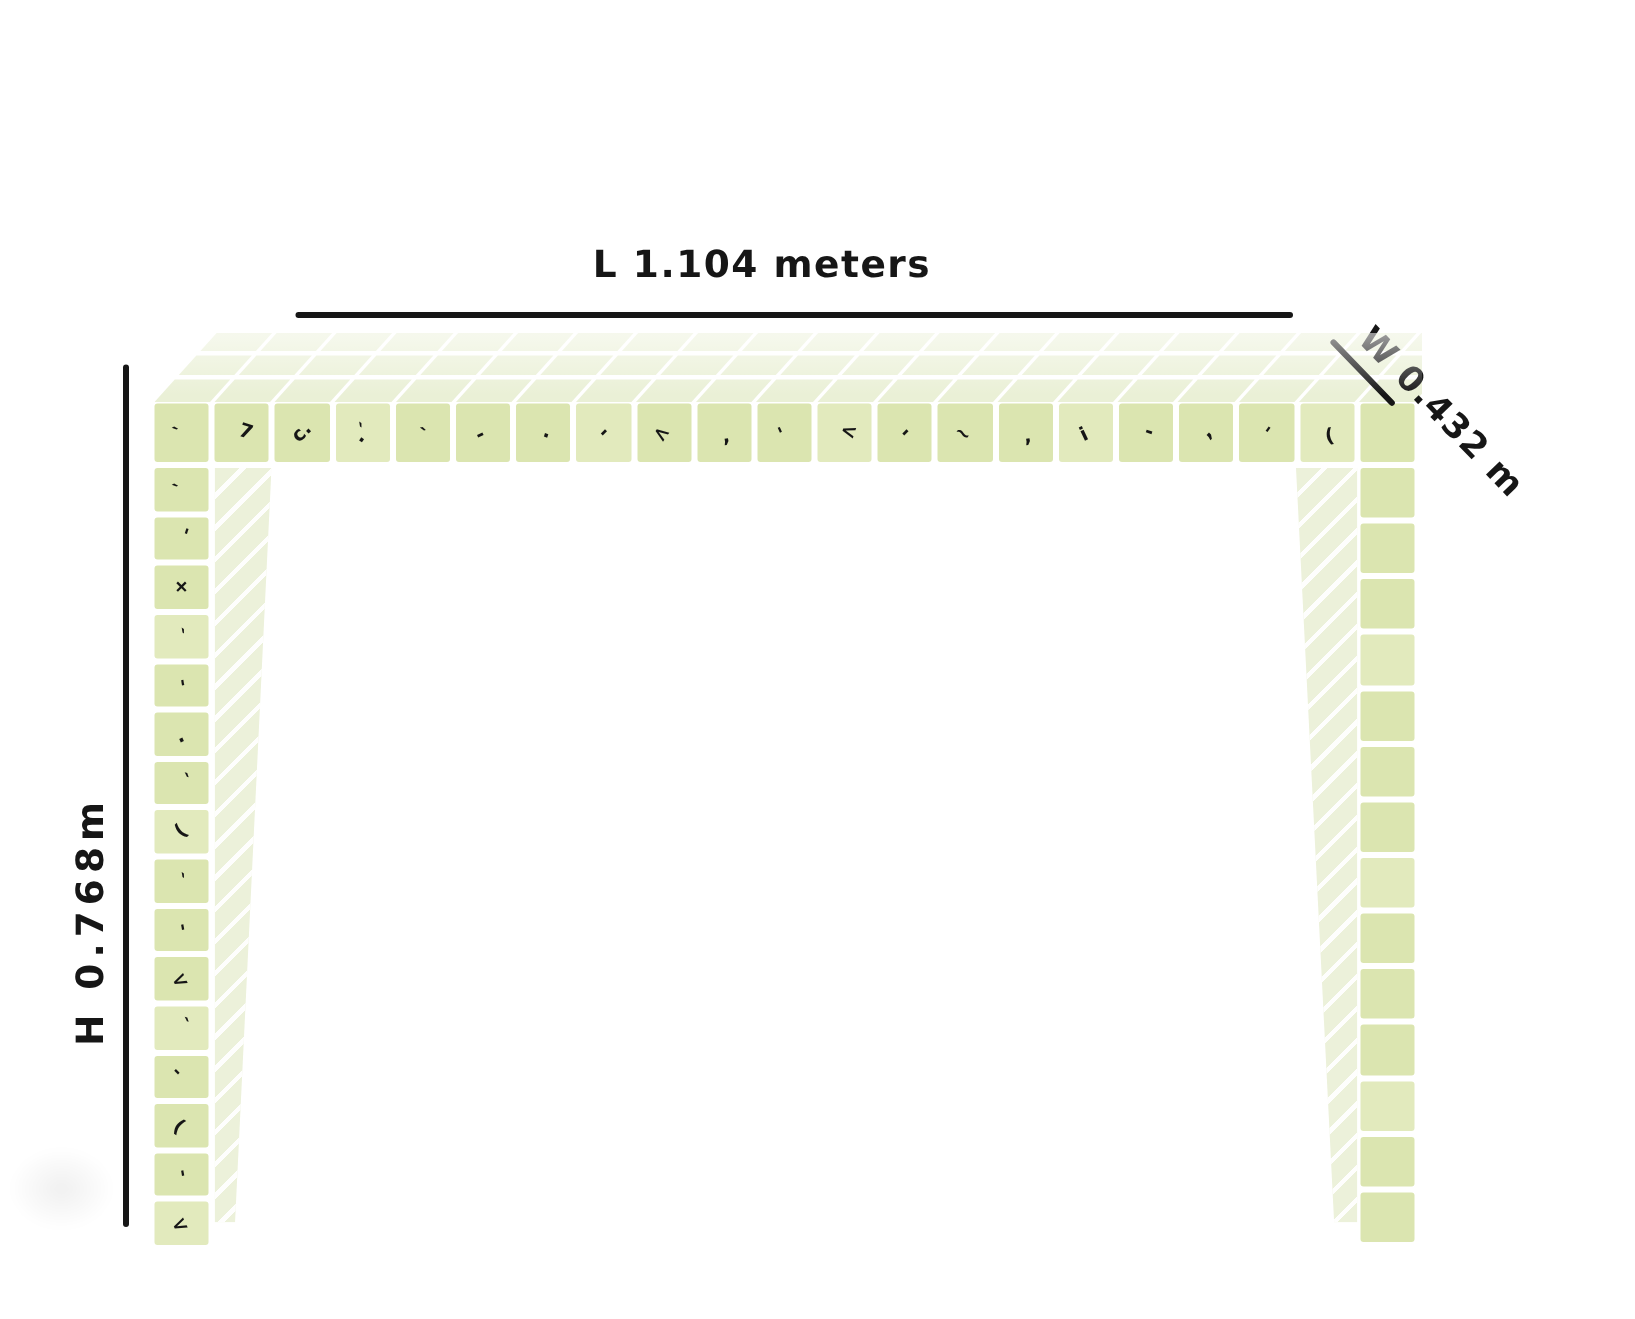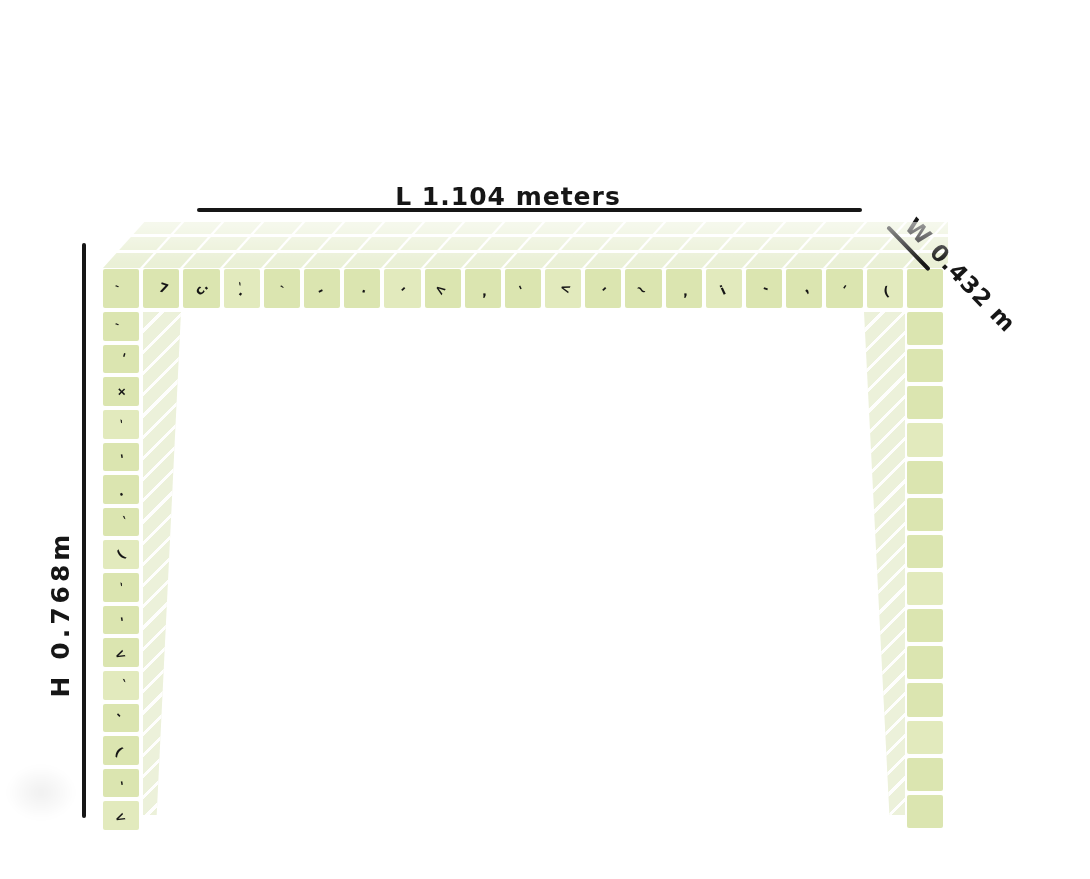--- a/index.html
+++ b/index.html
@@ -6,21 +6,21 @@
   html,body{margin:0;padding:0;background:#ffffff;}
   .canvas{
     position:relative;width:1090px;height:879px;background:#ffffff;overflow:hidden;
     font-family:"DejaVu Sans", sans-serif;color:var(--ink,#161616);
   }
   
   .dim-line{position:absolute;background:var(--ink,#161616);border-radius:2px;}
   .h-line{left:82px;top:243px;width:4px;height:575px;}
   .l-line{left:197px;top:208px;width:665px;height:4px;}
   .l-label{
-    position:absolute;left:508px;top:196px;transform:translate(-50%,-50%);
+    position:absolute;left:508px;top:176px;transform:translate(-50%,-50%);
     font-size:25px;font-weight:600;letter-spacing:1px;white-space:nowrap;text-align:right;
   }
   .h-label{
     position:absolute;left:60px;top:614px;transform:translate(-50%,-50%) rotate(-90deg);
     font-size:25px;font-weight:600;letter-spacing:4px;white-space:nowrap;
   }
   .w-group{position:absolute;left:912px;top:206px;width:0;height:0;transform:rotate(46deg);transform-origin:0 0;}
   .w-label{position:absolute;left:10px;top:0px;font-size:23px;font-weight:600;letter-spacing:1px;white-space:nowrap;}
   .w-line{position:absolute;left:-2px;top:30px;width:60px;height:4px;}
   

